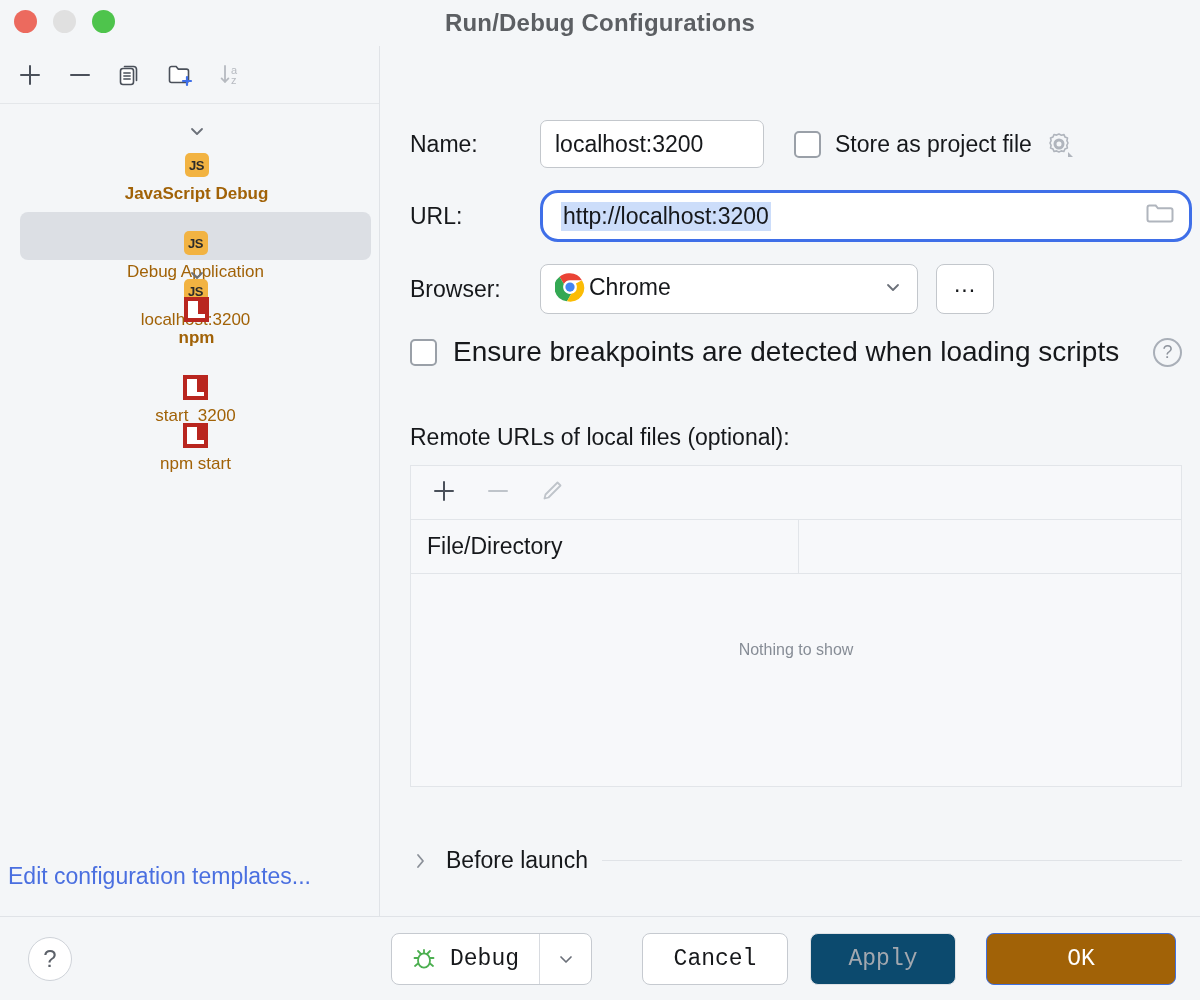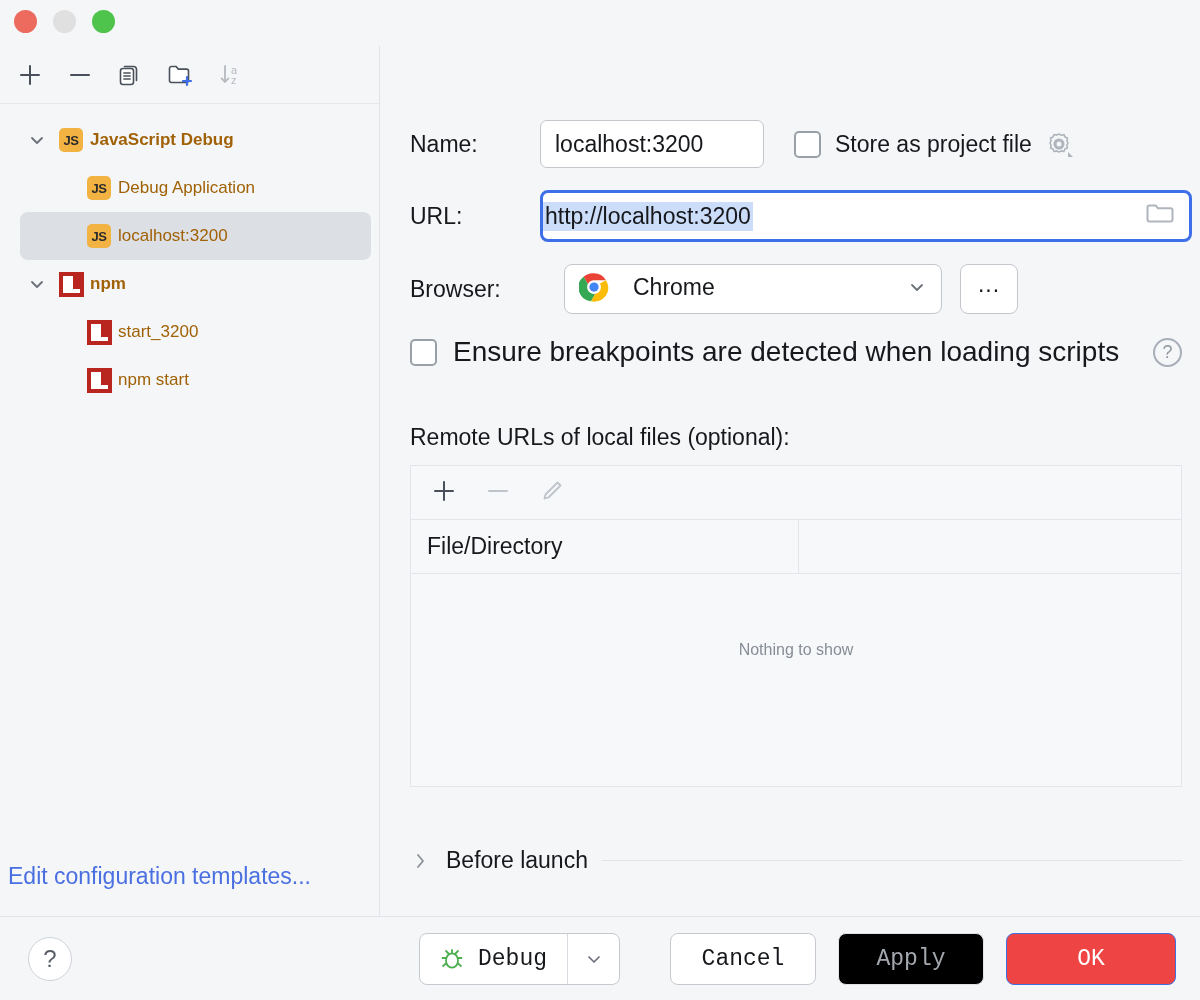--- a/index.html
+++ b/index.html
@@ -56,21 +56,21 @@
     width: 44px; height: 42px;
     display: flex; align-items: center; justify-content: center;
     border-radius: 5px; background: transparent;
   }
   .tree {
     flex: 1 1 auto; padding-top: 12px; overflow: hidden;
   }
   .tree-row {
     display: flex; align-items: center;
     height: 48px; margin: 0 8px 0 20px;
-    border-radius: 8px; padding-left: 2px;
+    border-radius: 8px; padding-left: 2px; flex-direction: column;
   }
   .tree-row.selected { background: #dcdfe4; }
   .chev {
     width: 30px; flex: 0 0 30px;
     display: flex; align-items: center; justify-content: center;
   }
   .tree-label {
     font-size: 17px; color: #a16207; white-space: nowrap;
   }
   .tree-row.group .tree-label { font-weight: bold; }
@@ -128,23 +128,23 @@
   .name-field { width: 224px; }
 
   .url-wrap {
     flex: 1 1 auto; min-width: 0;
     position: relative;
   }
   .url-field {
     height: 52px;
     background: #fff;
     border: 3px solid #3f6fe8;
-    border-radius: 8px;
+    border-radius: 18px;
     display: flex; align-items: center; justify-content: space-between;
-    padding: 0 12px 0 0;
+    padding: 0 12px 0 18px;
   }
   .url-text {
     font-size: 23px; color: #16181b;
     background: #ccddfa; padding: 1px 2px;
   }
   .folder-icon { flex: 0 0 auto; }
 
   .store-wrap {
     display: flex; align-items: center; gap: 14px;
     margin-left: 30px;
@@ -152,22 +152,21 @@
   .cb {
     width: 27px; height: 27px; flex: 0 0 27px;
     border: 2px solid #9aa0a8; border-radius: 5px; background: #fff;
   }
   .store-label { font-size: 23px; color: #16181b; white-space: nowrap; }
 
   .browser-select {
     width: 378px; height: 50px;
     background: #fff; border: 1px solid #c3c7cc; border-radius: 8px;
     display: flex; align-items: center; padding: 0 12px 4px 14px;
-    gap: 24px;
-    margin-left: 24px;
+    gap: 4px;
   }
   .browser-name { font-size: 23px; color: #16181b; flex: 1 1 auto; }
   .dots-btn {
     width: 58px; height: 50px; margin-left: 18px;
     background: #fff; border: 1px solid #c3c7cc; border-radius: 8px;
     display: flex; align-items: center; justify-content: center;
     font-size: 23px; color: #16181b; letter-spacing: 1px;
     padding-bottom: 10px;
   }
 
@@ -247,22 +246,22 @@
     padding-right: 2px;
     font-family: Liberation Mono, monospace;
   }
   .btn {
     height: 52px; border-radius: 8px;
     border: 1px solid #c6cad0; background: #fff;
     display: flex; align-items: center; justify-content: center;
     font-size: 23px; color: #16181b;
     padding: 0 26px;
   }
-  .btn.disabled { color: #a3a8af; border-color: #dfe2e6; background: #000000; }
-  .btn.primary { background: #ef4444; border-color: #4070e0; color: #fff; width: 170px; }
+  .btn.disabled { color: #a3a8af; border-color: #dfe2e6; background: #0c4a6e; }
+  .btn.primary { background: #a16207; border-color: #4070e0; color: #fff; width: 190px; margin-left: 8px; }
   .btn.cancel { width: 146px; }
   .btn.apply { width: 146px; }
   .debug-split {
     height: 52px; border-radius: 8px;
     border: 1px solid #c6cad0; background: #fff;
     display: flex; align-items: stretch; overflow: hidden;
     margin-right: 28px;
   }
   .debug-main {
     display: flex; align-items: center; gap: 12px;
@@ -277,20 +276,21 @@
 <body>
 
 <div class="dialog">
 
   <div class="titlebar">
     <div class="traffic">
       <div class="light red"></div>
       <div class="light yellow"></div>
       <div class="light green"></div>
     </div>
+    <div class="dlg-title">Run/Debug Configurations</div>
   </div>
 
   <div class="body">
 
     <div class="sidebar">
 
       <div class="side-toolbar">
         <div class="tbtn">
           <svg width="28" height="28" viewBox="0 0 28 28">
             <path d="M14 5v18M5 14h18" stroke="#4a505a" stroke-width="2" stroke-linecap="round"></path>

